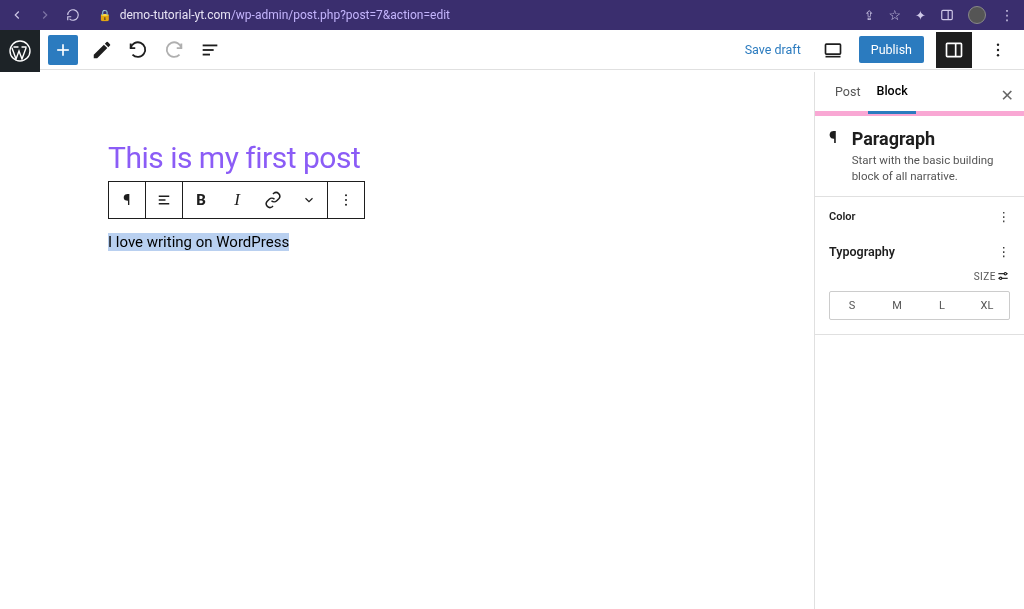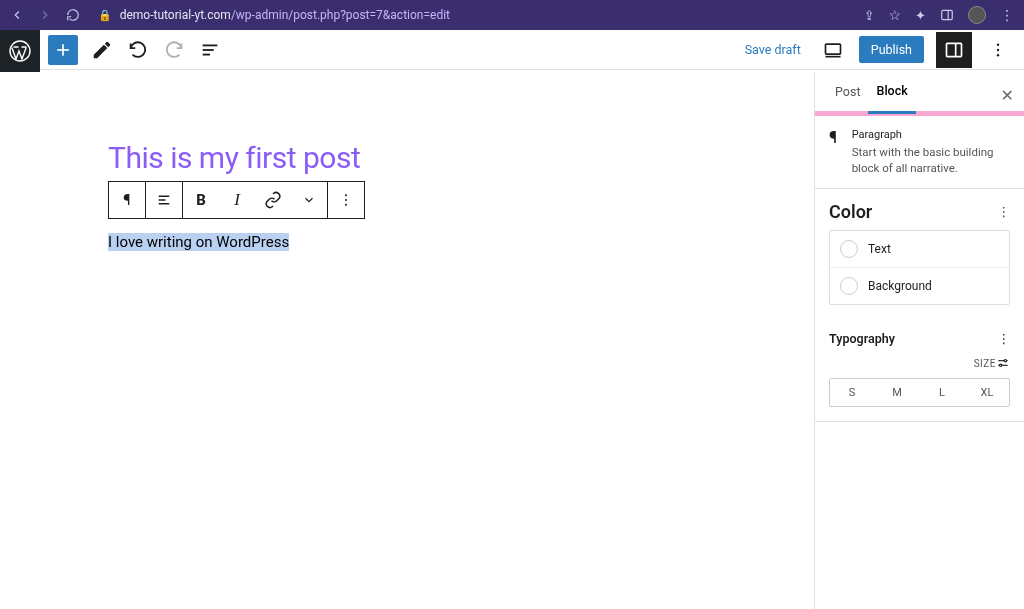--- a/index.html
+++ b/index.html
@@ -53,24 +53,24 @@
 
 
 .sidebar { width: 210px; border-left:1px solid #e0e0e0; display:flex; flex-direction:column; font-size:12.5px; color:#1e1e1e; }
 .sidebar-tabs { display:flex; align-items:center; height:44px; border-bottom:5px solid #f9a8d4; padding:0 12px; position:relative;}
 .sidebar-tabs .tab { padding:0 8px; height:44px; display:flex; align-items:center; cursor:pointer; color:#555; font-size:12.5px;}
 .sidebar-tabs .tab.active { color:#000; font-weight:500; border-bottom:3px solid #2b7bbf; }
 .sidebar-tabs .close { position:absolute; right:10px; top:14px; cursor:pointer; font-size:16px; color:#666;}
 .panel { padding:12px 14px; border-bottom:1px solid #e0e0e0; }
 .panel-row { display:flex; align-items:flex-start; gap:10px;}
 .panel .icon { width:20px; font-size:16px; font-weight:bold;}
-.panel .ptitle { font-weight:400; font-size:11px; }
+.panel .ptitle { font-weight:700; font-size:18px; }
 .panel .pdesc { font-size:11.5px; color:#555; margin-top:4px; line-height:1.35;}
 .panel-header { display:flex; justify-content:space-between; align-items:center; padding:12px 14px 8px; }
-.panel-header .label { font-weight:600; font-size:18px; }
+.panel-header .label { font-weight:600; font-size:11px; }
 .panel-header .dots { cursor:pointer; color:#333; }
 .color-list { margin:0 14px 14px; border:1px solid #ddd; border-radius:2px; }
 .color-item { display:flex; align-items:center; gap:10px; padding:9px 10px; cursor:pointer; font-size:12px; }
 .color-item + .color-item { border-top:1px solid #eee; }
 .color-swatch { width:18px; height:18px; border-radius:50%; border:1px solid #ccc; background:#fff;}
 .typo-section { padding:0 14px 14px; }
 .typo-head { display:flex; justify-content:space-between; align-items:center; padding:12px 0 6px;}
 .typo-head .label{ font-weight:600; font-size:12.5px;}
 .size-label { font-size:10px; letter-spacing:0.5px; color:#555; display:flex; justify-content:flex-end; align-items:center; padding:4px 0;}
 .size-opts { display:flex; border:1px solid #ccc; border-radius:2px; margin-top:4px;}
@@ -247,30 +247,20 @@
           <div class="pdesc">Start with the basic building block of all narrative.</div>
         </div>
       </div>
     </div>
 
     <div>
       <div class="panel-header">
         <span class="label">Color</span>
         <span class="dots">⋮</span>
       </div>
-      <div class="color-list">
-        <div class="color-item">
-          <span class="color-swatch"></span>
-          <span>Text</span>
-        </div>
-        <div class="color-item">
-          <span class="color-swatch"></span>
-          <span>Background</span>
-        </div>
-      </div>
     </div>
 
     <div class="typo-section" style="border-bottom:1px solid #e0e0e0;">
       <div class="typo-head">
         <span class="label">Typography</span>
         <span>⋮</span>
       </div>
       <div class="size-label">
         <span>SIZE</span>
         <span>

